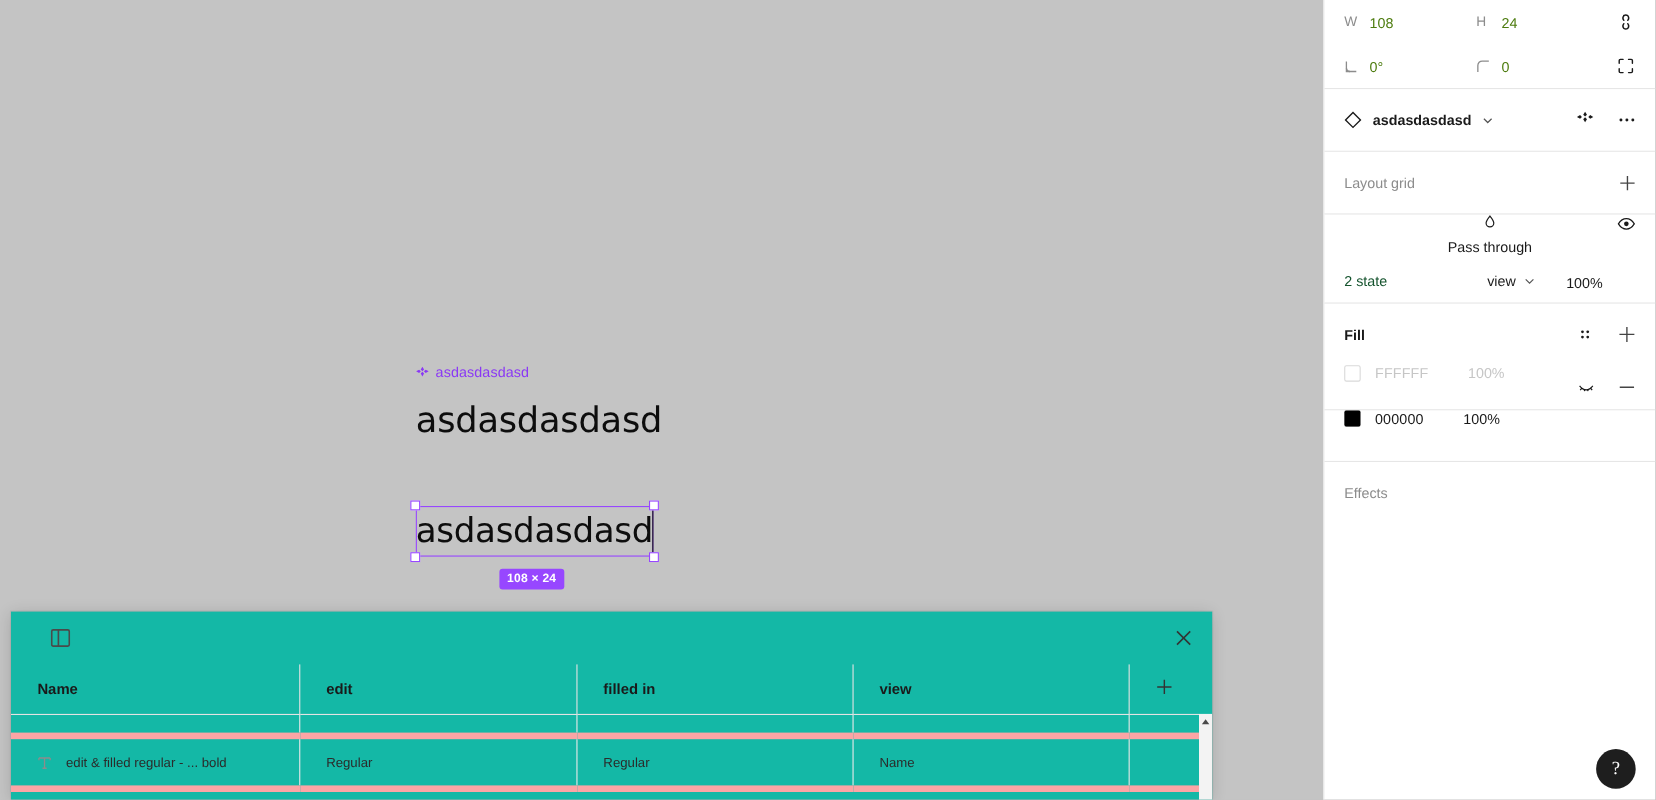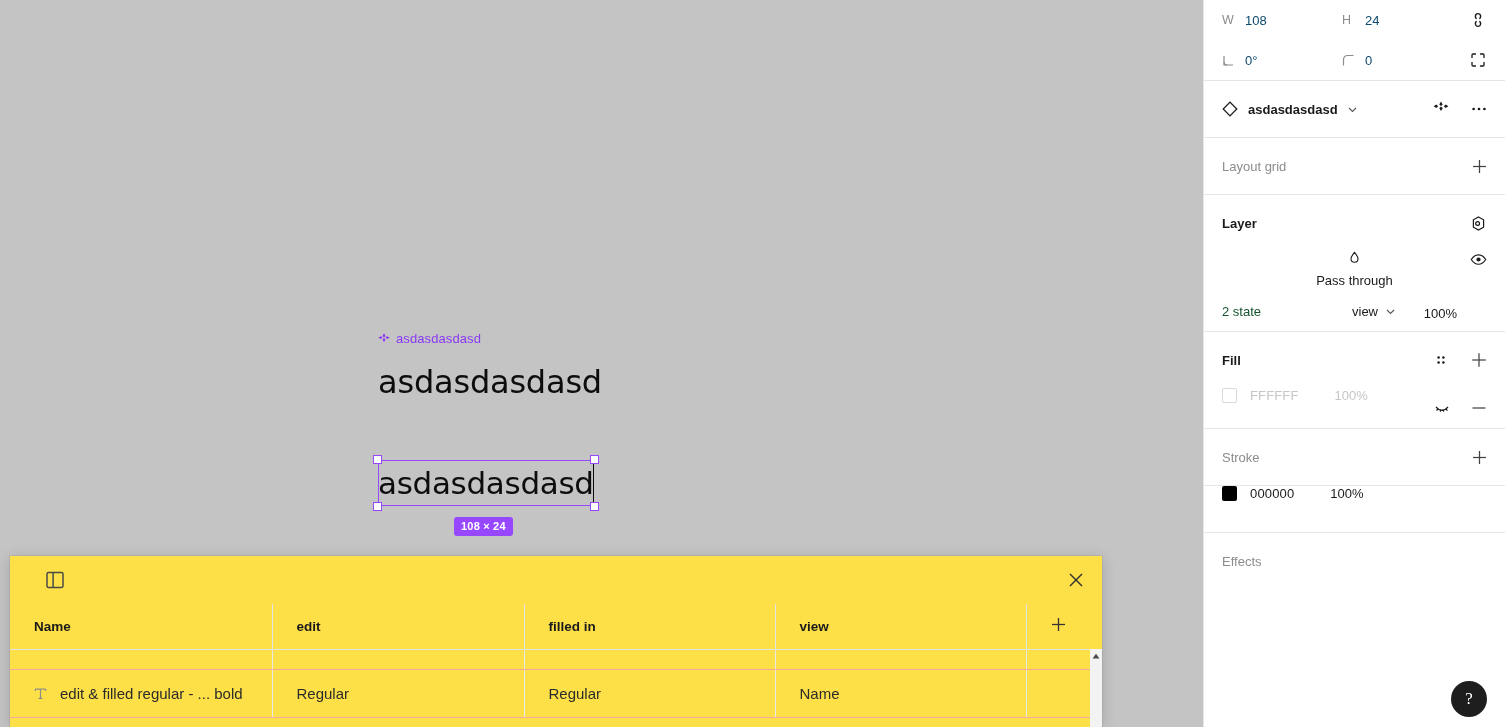--- a/index.html
+++ b/index.html
@@ -68,21 +68,21 @@
     background: #9747ff; color: #ffffff;
     font-size: 11px; font-weight: 700;
     padding: 3px 7px 4px; border-radius: 3px;
     letter-spacing: .2px; white-space: nowrap;
   }
 
   
   .modal {
     position: absolute; left: 10px; top: 556px;
     width: 1092px; height: 171px;
-    background: #fde047;
+    background: #14b8a6;
     box-shadow: 0 0 0 1px rgba(0,0,0,.05), 0 2px 14px rgba(0,0,0,.16);
     overflow: hidden;
   }
   .modal-header {
     position: relative; height: 48px;
     display: flex; align-items: center;
     padding: 0 14px;
   }
   .panel-toggle-icon {
     width: 18px; height: 18px; margin-left: 22px;
@@ -109,23 +109,23 @@
     font-size: 13.5px; font-weight: 700; color: #1a1a1a;
     padding: 0 0 0 24px; height: 45px;
     border-bottom: 1px solid #e3e3e3;
     border-right: 1px solid #e3e3e3;
     vertical-align: middle;
   }
   table.grid th.th-plus { padding-left: 0; text-align: center; border-right: none; }
   .col-plus-icon { display: inline-block; width: 15px; height: 15px; cursor: pointer; }
 
   table.grid td {
-    font-size: 15px; color: #2b2b2b; font-weight: 400;
+    font-size: 12px; color: #2b2b2b; font-weight: 400;
     padding: 0 0 0 24px; height: 48px;
-    border-bottom: 1px solid #fca5a5;
+    border-bottom: 6px solid #fca5a5;
     border-right: 1px solid #e9e9e9;
     vertical-align: middle;
     overflow: hidden; white-space: nowrap; text-overflow: ellipsis;
   }
   table.grid td.td-plus { border-right: none; }
   tr.row-partial td { height: 20px; padding-top: 0; padding-bottom: 0; color: #2b2b2b; }
   .namecell { display: flex; align-items: center; gap: 13px; }
   .text-icon { width: 13px; height: 13px; flex: 0 0 13px; display:block; }
 
   
@@ -145,21 +145,21 @@
     background: #ffffff;
     border-left: 1px solid #e5e5e5;
     font-size: 13px; color: #1a1a1a;
   }
   .sec { position: relative; }
   .sec + .sec { border-top: 1px solid #e6e6e6; }
 
   .row { display: flex; align-items: center; height: 40px; padding: 0 18px; }
   .field { display: flex; align-items: center; gap: 10px; width: 120px; }
   .field-lbl { color: #8c8c8c; font-size: 12.5px; width: 13px; flex:0 0 13px; display:flex; align-items:center; }
-  .field-val { color: #0c4a6e; font-size: 13px; }
+  .field-val { color: #4d7c0f; font-size: 13px; }
   .row-icon { margin-left: auto; width: 18px; height: 18px; display: block; cursor: pointer; }
 
   .checkrow { display: flex; align-items: center; gap: 13px; height: 40px; padding: 0 18px 0 20px; }
   .checkbox {
     width: 14px; height: 14px; border: 1.4px solid #3d3d3d; border-radius: 2px;
     background: #fff; cursor: pointer; flex: 0 0 14px;
   }
   .check-lbl { font-size: 13px; color: #1a1a1a; }
 
   .comp-row { display: flex; align-items: center; height: 56px; padding: 0 18px; gap: 10px; }
@@ -381,27 +381,20 @@
       <div class="sec-head">
         <span class="sec-title muted">Layout grid</span>
         <svg class="sec-plus" viewBox="0 0 15 15">
           <line x1="7.5" y1="1" x2="7.5" y2="14" stroke="#444" stroke-width="1.25"></line>
           <line x1="1" y1="7.5" x2="14" y2="7.5" stroke="#444" stroke-width="1.25"></line>
         </svg>
       </div>
     </div>
 
     <div class="sec">
-      <div class="sec-head">
-        <span class="sec-title bold">Layer</span>
-        <svg class="sec-plus" style="width:17px;height:17px" viewBox="0 0 17 17">
-          <path d="M8.5 2 L13.6 4.8 L13.6 12.2 L8.5 15 L3.4 12.2 L3.4 4.8 Z" fill="none" stroke="#1a1a1a" stroke-width="1.2"></path>
-          <circle cx="7.6" cy="8.5" r="1.9" fill="none" stroke="#1a1a1a" stroke-width="1.2"></circle>
-        </svg>
-      </div>
       <div class="blend-row">
         <svg class="drop-icon" viewBox="0 0 13 13">
           <path d="M6.5 1.4 C9 4.4 10 6.2 10 7.8 A3.5 3.5 0 0 1 3 7.8 C3 6.2 4 4.4 6.5 1.4 Z" fill="none" stroke="#1a1a1a" stroke-width="1.1"></path>
         </svg>
         <span class="blend-name">Pass through</span>
         <svg class="chev" viewBox="0 0 9 9">
           <path d="M1 3 L4.5 6.4 L8 3" fill="none" stroke="#555" stroke-width="1.1"></path>
         </svg>
         <span class="opacity">100%</span>
         <svg class="eye-icon" viewBox="0 0 17 17">
@@ -446,29 +439,20 @@
             <line x1="6.3" y1="11.6" x2="6.9" y2="9.7" stroke="#1a1a1a" stroke-width="1.15"></line>
             <line x1="9.7" y1="11.6" x2="9.1" y2="9.7" stroke="#1a1a1a" stroke-width="1.15"></line>
           </svg>
           <svg class="act-icon" viewBox="0 0 16 16">
             <line x1="1.5" y1="8" x2="14.5" y2="8" stroke="#444" stroke-width="1.25"></line>
           </svg>
         </div>
       </div>
     </div>
 
-    <div class="sec">
-      <div class="sec-head">
-        <span class="sec-title muted">Stroke</span>
-        <svg class="sec-plus" viewBox="0 0 15 15">
-          <line x1="7.5" y1="1" x2="7.5" y2="14" stroke="#444" stroke-width="1.25"></line>
-          <line x1="1" y1="7.5" x2="14" y2="7.5" stroke="#444" stroke-width="1.25"></line>
-        </svg>
-      </div>
-    </div>
 
     <div class="sec">
       <div class="fill-row" style="height:46px">
         <div class="swatch solid" style="background:#000000"></div>
         <span class="hex">000000</span>
         <span class="pct">100%</span>
       </div>
     </div>
 
     <div class="sec">

